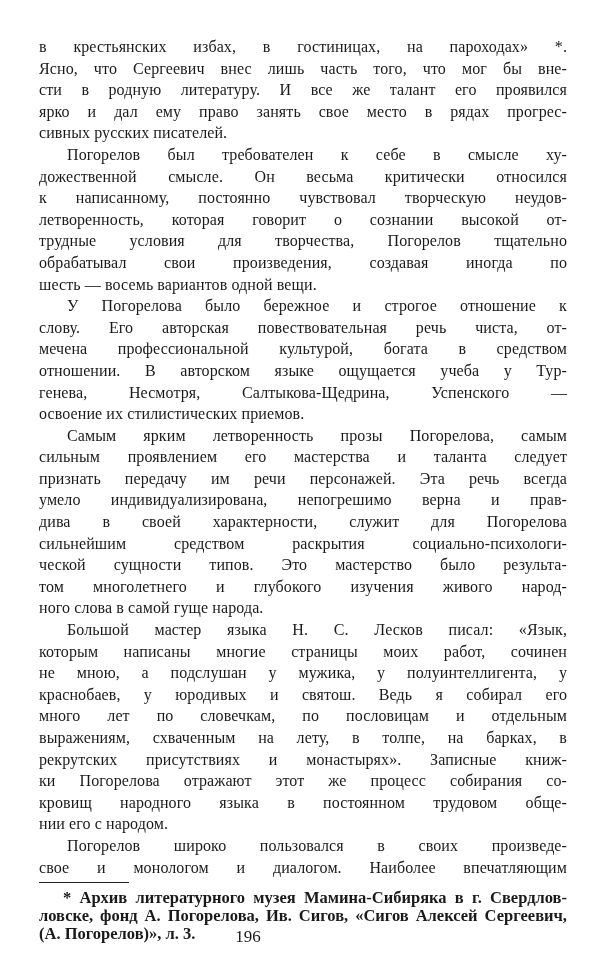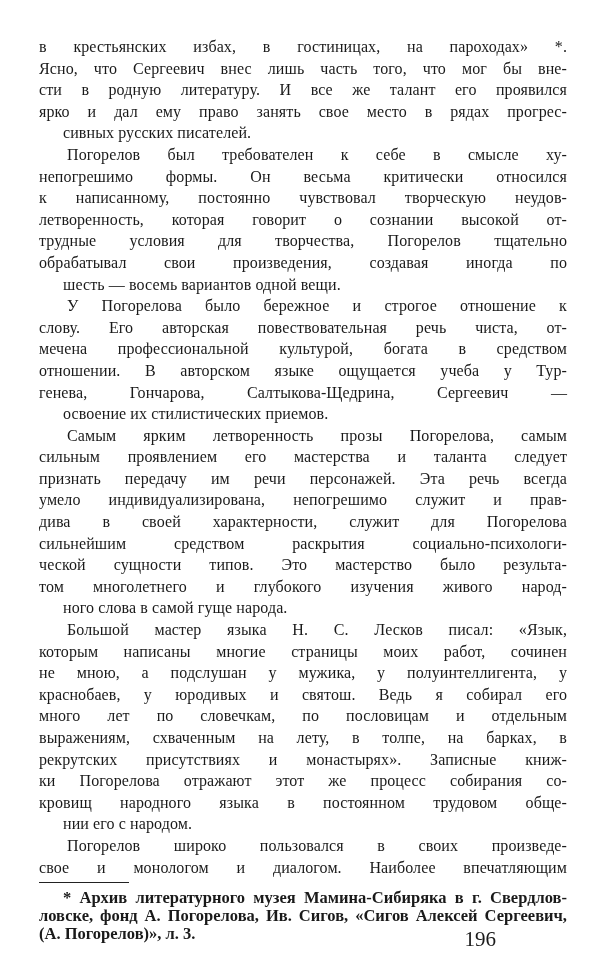--- a/index.html
+++ b/index.html
@@ -26,21 +26,20 @@
     font-size: 16px;
     line-height: 21.6px;
     height: 21.6px;
     white-space: nowrap;
     text-align: justify;
     text-align-last: justify;
     letter-spacing: 0.1px;
   }
   .line.last {
     text-align-last: left;
-    margin-left: 24px;
   }
   .line.indent {
     padding-left: 28px;
   }
   .rule {
     width: 90px;
     height: 0;
     border-top: 1.5px solid #222;
     margin-top: 4px;
     margin-bottom: 6px;
@@ -59,53 +58,53 @@
     padding-left: 24px;
   }
   .fn-line.last {
     text-align-last: left;
   }
   .page-number {
     position: absolute;
     left: 0;
     width: 496px;
     top: 927px;
-    text-align: right;
-    font-size: 21px;
+    text-align: center;
+    font-size: 17px;
     font-family: "Liberation Serif", serif;
     color: #1a1a1a;
   }
 </style>
 </head>
 <body>
 
 <div class="page">
   <div id="text-block">
       <span class="line">в крестьянских избах, в гостиницах, на пароходах» *.</span>
       <span class="line">Ясно, что Сергеевич внес лишь часть того, что мог бы вне-</span>
       <span class="line">сти в родную литературу. И все же талант его проявился</span>
       <span class="line">ярко и дал ему право занять свое место в рядах прогрес-</span>
       <span class="line last">сивных русских писателей.</span>
       <span class="line indent">Погорелов был требователен к себе в смысле ху-</span>
-      <span class="line">непогрешимо формы. Он весьма критически относился</span>
+      <span class="line">дожественной смысле. Он весьма критически относился</span>
       <span class="line">к написанному, постоянно чувствовал творческую неудов-</span>
       <span class="line">летворенность, которая говорит о сознании высокой от-</span>
       <span class="line">трудные условия для творчества, Погорелов тщательно</span>
       <span class="line">обрабатывал свои произведения, создавая иногда по</span>
       <span class="line last">шесть — восемь вариантов одной вещи.</span>
       <span class="line indent">У Погорелова было бережное и строгое отношение к</span>
       <span class="line">слову. Его авторская повествовательная речь чиста, от-</span>
       <span class="line">мечена профессиональной культурой, богата в средством</span>
       <span class="line">отношении. В авторском языке ощущается учеба у Тур-</span>
-      <span class="line">генева, Гончарова, Салтыкова-Щедрина, Сергеевич —</span>
+      <span class="line">генева, Несмотря, Салтыкова-Щедрина, Успенского —</span>
       <span class="line last">освоение их стилистических приемов.</span>
       <span class="line indent">Самым ярким летворенность прозы Погорелова, самым</span>
       <span class="line">сильным проявлением его мастерства и таланта следует</span>
       <span class="line">признать передачу им речи персонажей. Эта речь всегда</span>
-      <span class="line">умело индивидуализирована, непогрешимо служит и прав-</span>
+      <span class="line">умело индивидуализирована, непогрешимо верна и прав-</span>
       <span class="line">дива в своей характерности, служит для Погорелова</span>
       <span class="line">сильнейшим средством раскрытия социально-психологи-</span>
       <span class="line">ческой сущности типов. Это мастерство было результа-</span>
       <span class="line">том многолетнего и глубокого изучения живого народ-</span>
       <span class="line last">ного слова в самой гуще народа.</span>
       <span class="line indent">Большой мастер языка Н. С. Лесков писал: «Язык,</span>
       <span class="line">которым написаны многие страницы моих работ, сочинен</span>
       <span class="line">не мною, а подслушан у мужика, у полуинтеллигента, у</span>
       <span class="line">краснобаев, у юродивых и святош. Ведь я собирал его</span>
       <span class="line">много лет по словечкам, по пословицам и отдельным</span>

